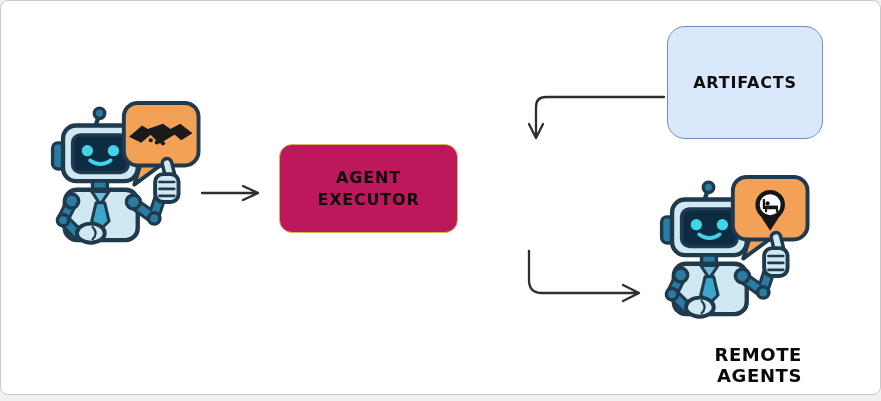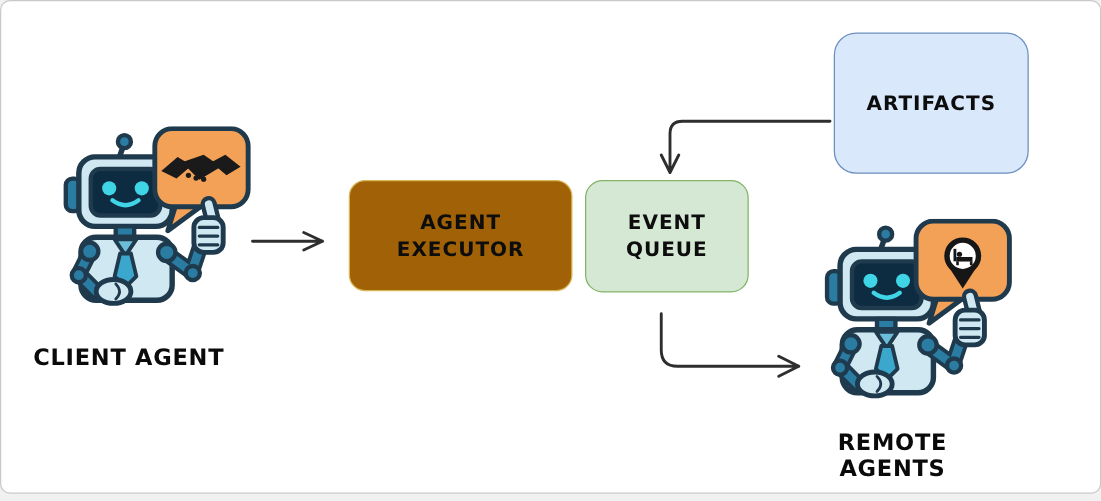--- a/index.html
+++ b/index.html
@@ -11,36 +11,36 @@
     position:absolute;left:0;top:0;width:879px;height:393px;
     background:#ffffff;border:1px solid #c9c9c9;border-radius:8px;
   }
   .node{
     position:absolute;display:flex;align-items:center;justify-content:center;
     text-align:center;font-weight:700;color:#0d0d0d;font-size:16px;
     letter-spacing:0.8px;line-height:1.35;white-space:pre-line;
   }
   .node-executor{
     left:278px;top:143px;width:179px;height:89px;border-radius:13px;
-    background:#a16207;border:1.6px solid #D6B656;box-sizing:border-box;
+    background:#be185d;border:1.6px solid #D6B656;box-sizing:border-box;
   }
   .node-queue{
     left:467px;top:143px;width:131px;height:90px;border-radius:14px;
     background:#D5E8D4;border:1.6px solid #82B366;box-sizing:border-box;
   }
   .node-artifacts{
     left:666px;top:25px;width:156px;height:113px;border-radius:18px;
     background:#DAE8FC;border:1.6px solid #6C8EBF;box-sizing:border-box;
   }
   .free-label{
     position:absolute;text-align:center;font-weight:700;color:#0a0a0a;
     font-size:18px;letter-spacing:0.6px;
   }
   .label-client{left:16px;top:275px;width:172px;}
-  .label-remote{left:625px;top:343px;width:176px;}
+  .label-remote{left:625px;top:343px;width:176px;text-align:right;}
   .edges{position:absolute;left:0;top:0;pointer-events:none;}
   .robot{position:absolute;}
   .robot-client{left:36px;top:100px;width:165px;height:148px;}
   .robot-remote{left:645px;top:174px;width:165px;height:148px;}
 </style>
 </head>
 <body>
 
 <div class="canvas">
 
@@ -100,29 +100,26 @@
   <svg class="edges" width="881" height="401" viewBox="0 0 881 401">
     <g fill="none" stroke="#2E2E2E" stroke-width="2.3" stroke-linecap="round" stroke-linejoin="round">
       <path d="M201 192 H257 M257 192 L242 185 M257 192 L242 199"></path>
       <path d="M663 96 H545 Q535 96 535 106 V136 M535 137 L528 123 M535 137 L542 123"></path>
       <path d="M528 250 V279 Q528 292 541 292 H636 M638 292 L622 284 M638 292 L622 300"></path>
     </g>
   </svg>
 
   <div class="node node-executor">AGENT
 EXECUTOR</div>
-  <div class="node node-queue">EVENT
-QUEUE</div>
   <div class="node node-artifacts">ARTIFACTS</div>
 
   <svg class="robot robot-client" viewBox="0 0 190 170">
     <use href="#robot-base"></use>
     <use href="#icon-handshake"></use>
   </svg>
-  <div class="free-label label-client">CLIENT AGENT</div>
 
   <svg class="robot robot-remote" viewBox="0 0 190 170">
     <use href="#robot-base"></use>
     <use href="#icon-hotel-pin"></use>
   </svg>
   <div class="free-label label-remote">REMOTE AGENTS</div>
 
 </div>
 
 </body></html>

